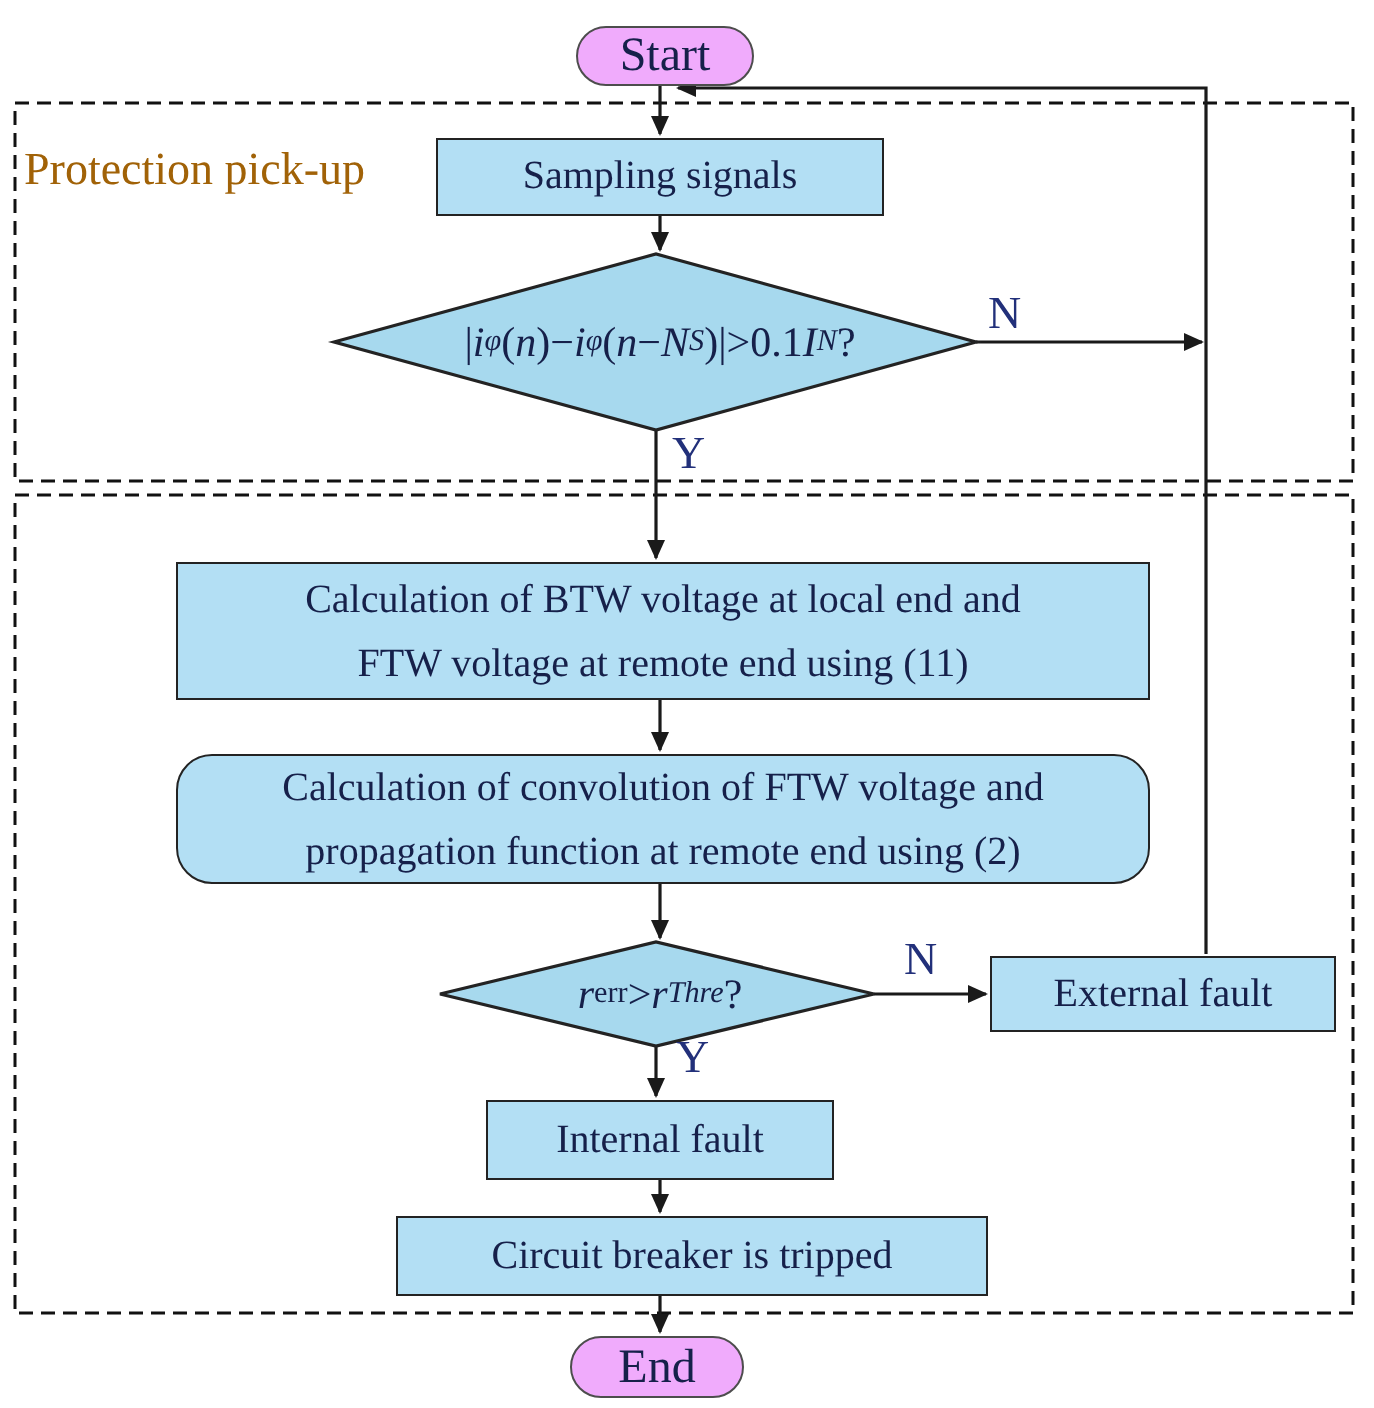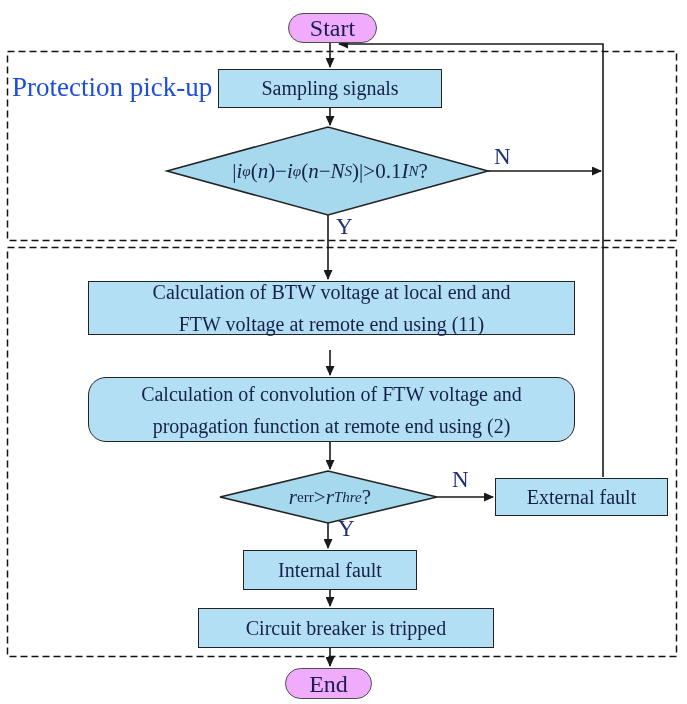--- a/index.html
+++ b/index.html
@@ -33,21 +33,21 @@
   }
   .multiline{flex-direction:column;line-height:32px;}
   .diamond-text{
     position:absolute;z-index:3;
     display:flex;align-items:center;justify-content:center;
     text-align:center;font-size:21px;
     font-style:normal;
   }
   .region-label{
     position:absolute;z-index:2;
-    font-size:27px;color:#1d4ed8;
+    font-size:23px;color:#a16207;
     white-space:nowrap;
     text-align:center;
   }
   .branch-label{
     position:absolute;z-index:3;
     font-size:23px;color:#22307a;
     white-space:nowrap;
   }
   .it{font-style:italic;}
   sub{font-size:72%;line-height:0;vertical-align:-0.22em;}
@@ -90,21 +90,21 @@
     <span>Start</span>
   </div>
   <div class="node terminal" style="left:285px;top:668px;width:87px;height:31px;">
     <span>End</span>
   </div>
 
   <div class="node process" style="left:218px;top:69px;width:224px;height:39px;">
     <span>Sampling signals</span>
   </div>
 
-  <div class="node process multiline" style="left:88px;top:281px;width:487px;height:54px;">
+  <div class="node process multiline" style="left:88px;top:281px;width:487px;height:69px;">
     <span>Calculation of BTW voltage at local end and</span>
     <span>FTW voltage at remote end using (11)</span>
   </div>
 
   <div class="node process multiline" style="left:88px;top:377px;width:487px;height:65px;border-radius:18px;">
     <span>Calculation of convolution of FTW voltage and</span>
     <span>propagation function at remote end using (2)</span>
   </div>
 
   <div class="node process" style="left:495px;top:478px;width:173px;height:38px;text-align:right;">

